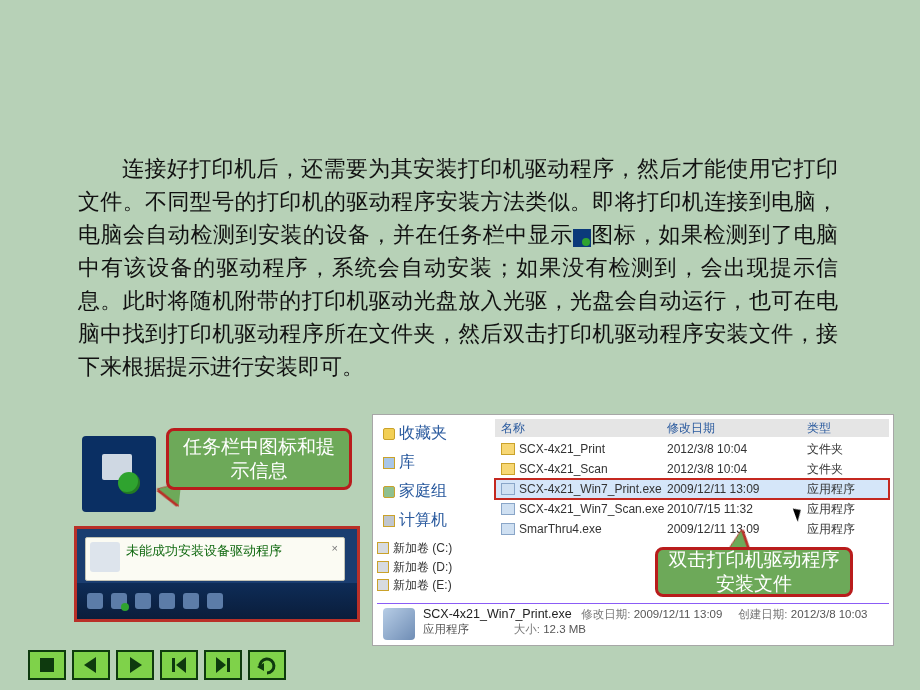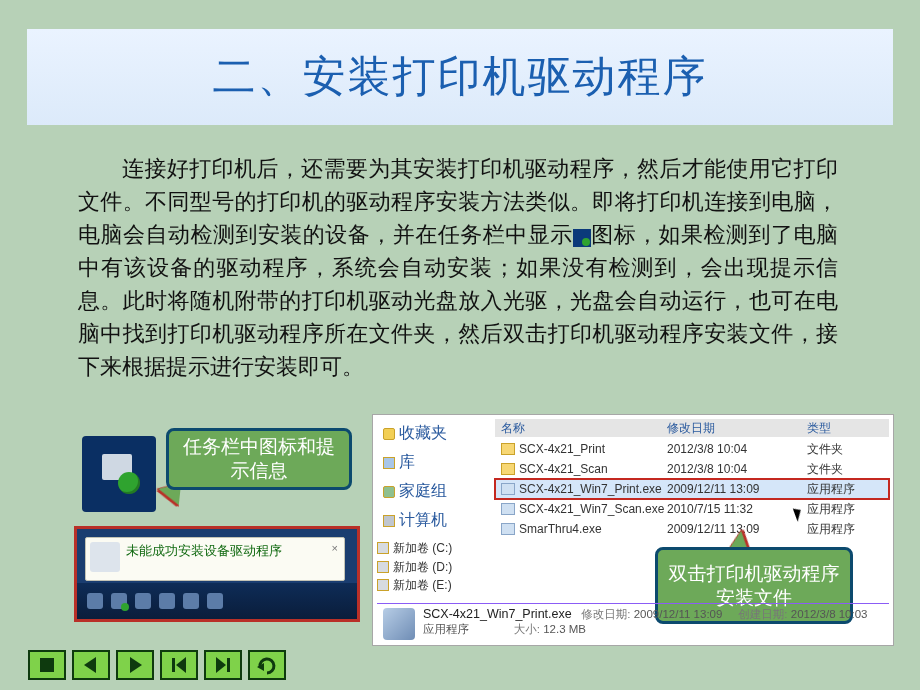--- a/index.html
+++ b/index.html
@@ -96,21 +96,21 @@
     top: 36px;
     width: 22px;
     height: 22px;
     border-radius: 50%;
     background: #2fa32f;
     box-shadow: inset -2px -2px 0 rgba(0,0,0,.25);
   }
   .green-callout {
     position: absolute;
     background: #6da959;
-    border: 3px solid #0c4a6e;
+    border: 3px solid #b91c1c;
     border-radius: 8px;
     color: #fff;
     font-size: 19px;
     text-align: center;
     display: flex;
     align-items: center;
     justify-content: center;
     padding: 6px 8px;
     line-height: 1.25;
     font-family: "KaiTi", "STKaiti", serif;
@@ -271,21 +271,21 @@
     border-top: 4px solid transparent;
     border-bottom: 10px solid transparent;
     transform: rotate(-20deg);
     filter: drop-shadow(-1px 0 0 #fff) drop-shadow(1px 0 0 #fff) drop-shadow(0 1px 0 #fff);
   }
   .cursor-right { left: 300px; top: 68px; }
   .callout-right {
     left: 160px;
     top: 108px;
     width: 198px;
-    height: 77px;
+    height: 50px;
   }
   .callout-right-tail {
     position: absolute;
     left: 236px;
     top: 92px;
     width: 0; height: 0;
     border-bottom: 20px solid #6da959;
     border-left: 8px solid transparent;
     border-right: 12px solid transparent;
     transform: rotate(12deg);
@@ -330,23 +330,20 @@
     justify-content: center;
     color: #0e3a0e;
   }
   .nav-btn svg { width: 22px; height: 20px; }
 </style>
 </head>
 <body>
 
 <div class="slide">
 
-  <div class="title-box">
-    <div class="title-text">二、安装打印机驱动程序</div>
-  </div>
 
   <p class="body-text">
     <span>连接好打印机后，还需要为其安装打印机驱动程序，然后才能使用它打印文件。不同型号的打印机的驱动程序安装方法类似。即将打印机连接到电脑，电脑会自动检测到安装的设备，并在任务栏中显示</span><span class="tray-glyph"></span><span>图标，如果检测到了电脑中有该设备的驱动程序，系统会自动安装；如果没有检测到，会出现提示信息。此时将随机附带的打印机驱动光盘放入光驱，光盘会自动运行，也可在电脑中找到打印机驱动程序所在文件夹，然后双击打印机驱动程序安装文件，接下来根据提示进行安装即可。</span>
   </p>
 
   <div class="left-shot">
     <div class="tray-icon-img"></div>
     <div class="callout-left-tail"></div>
     <div class="green-callout callout-left">
       <span>任务栏中图标和提示信息</span>

